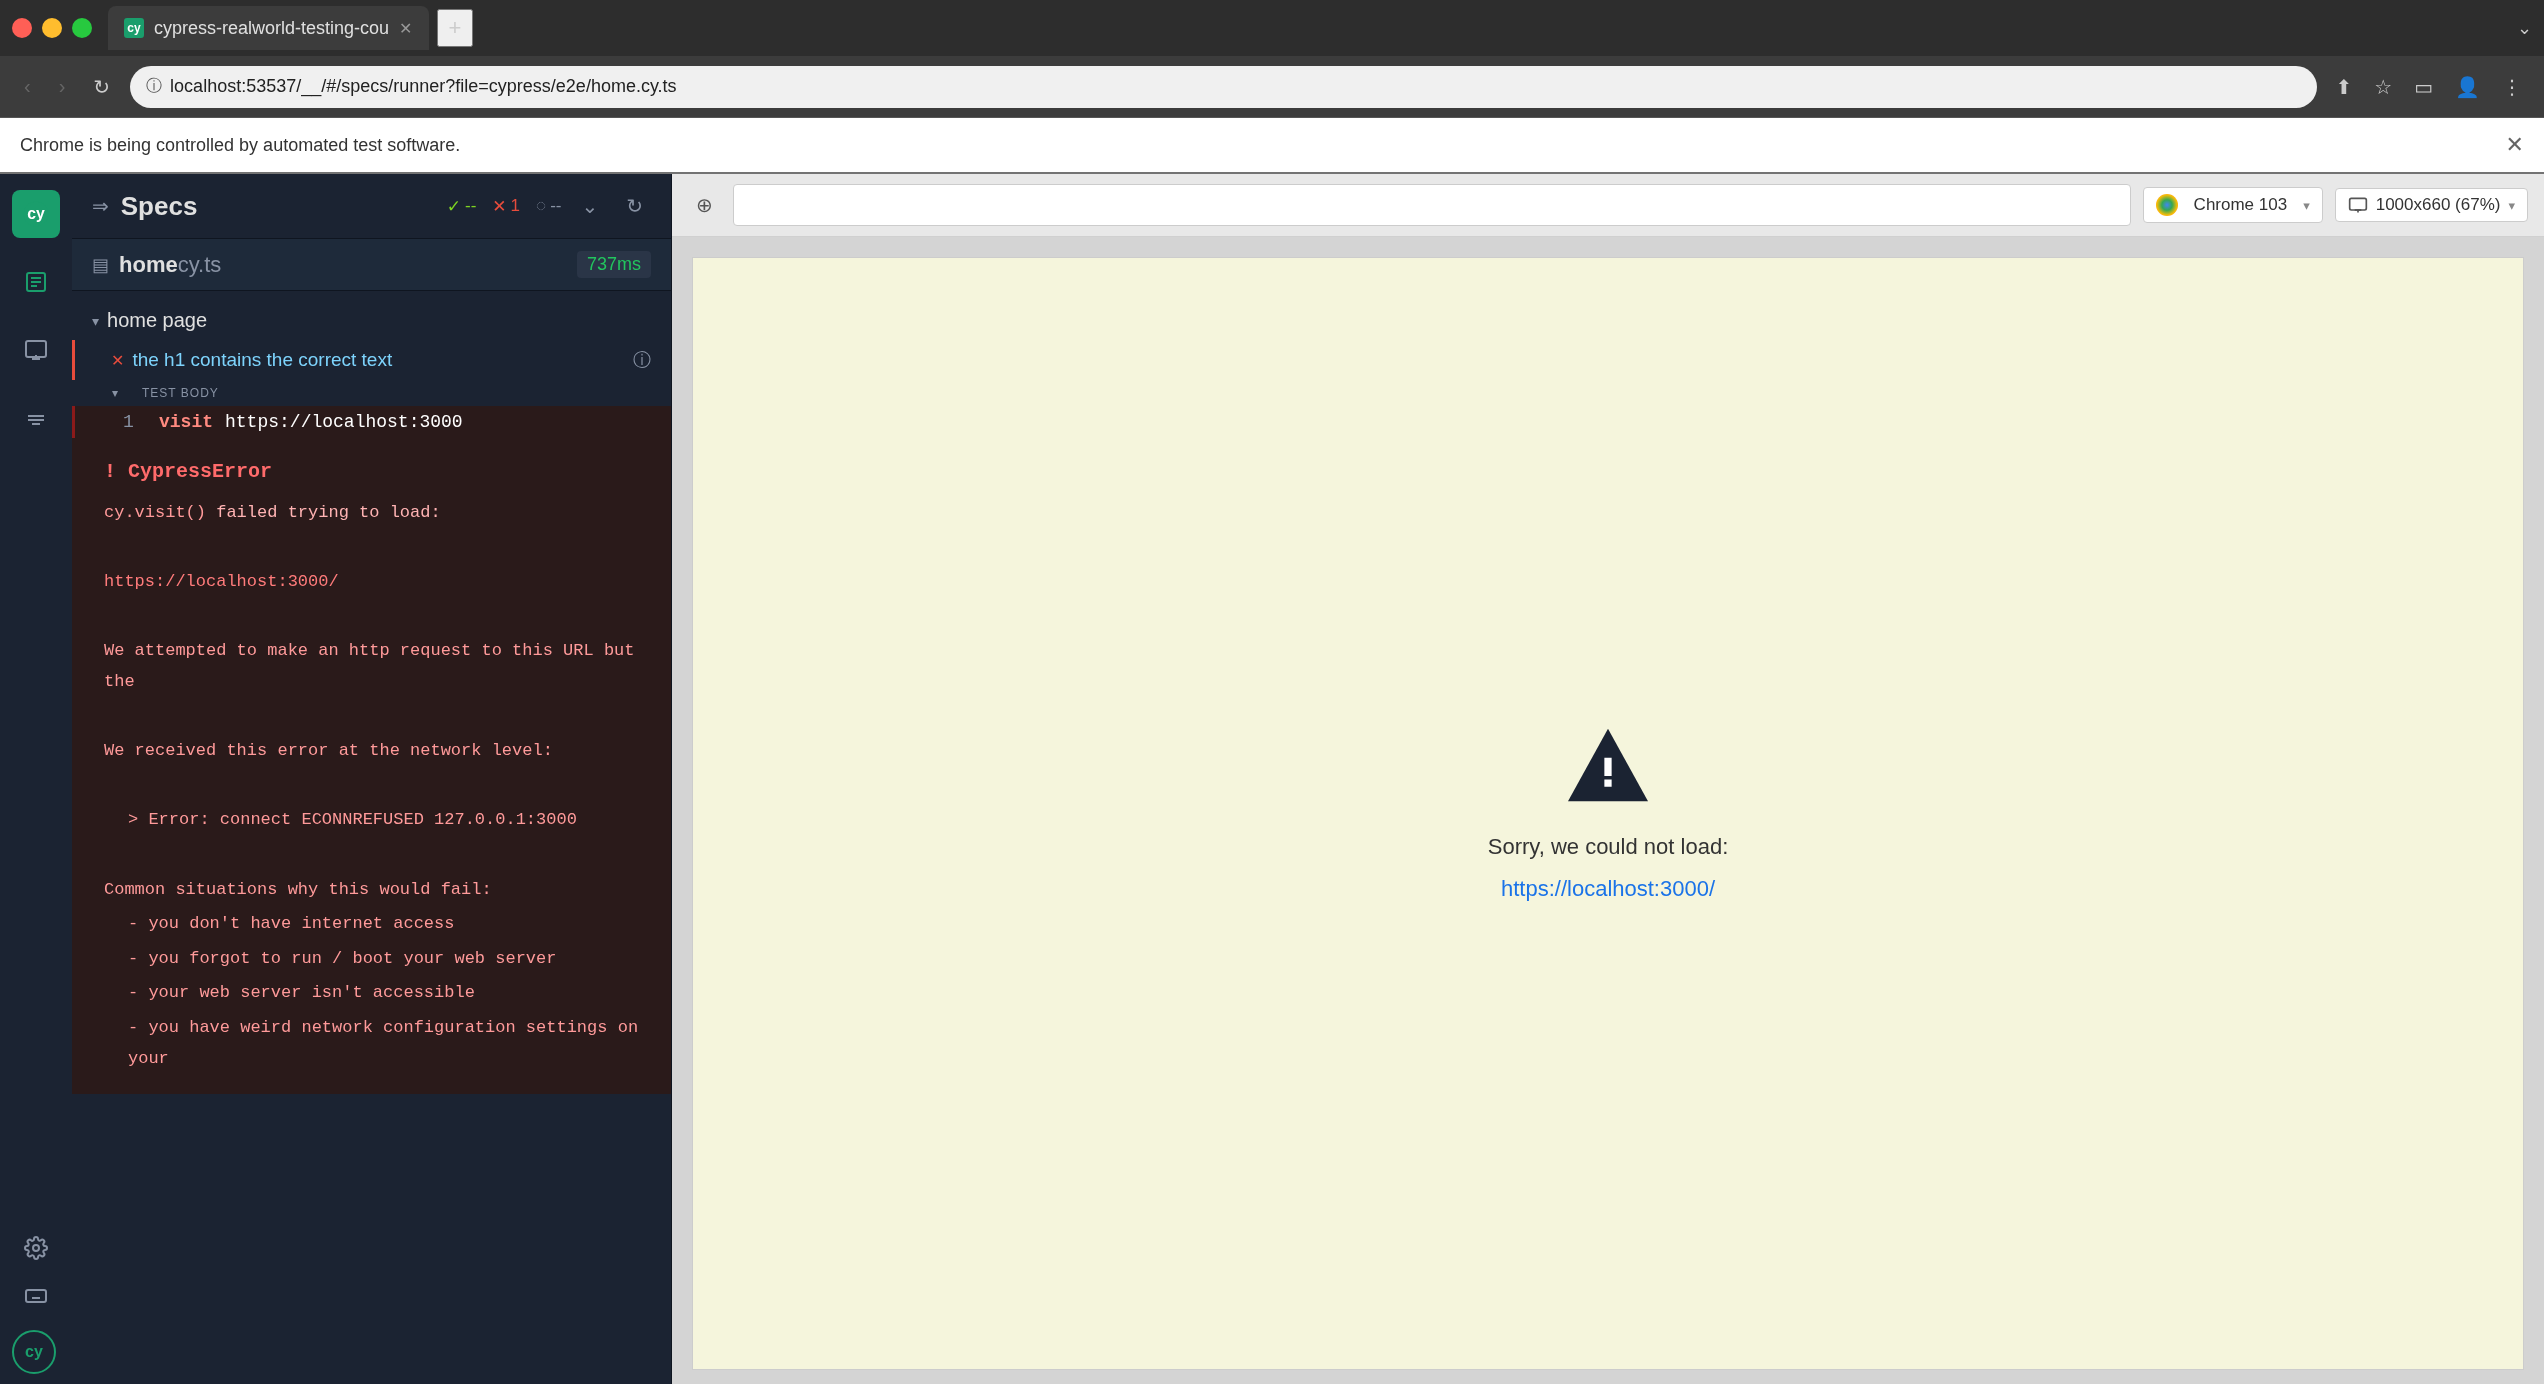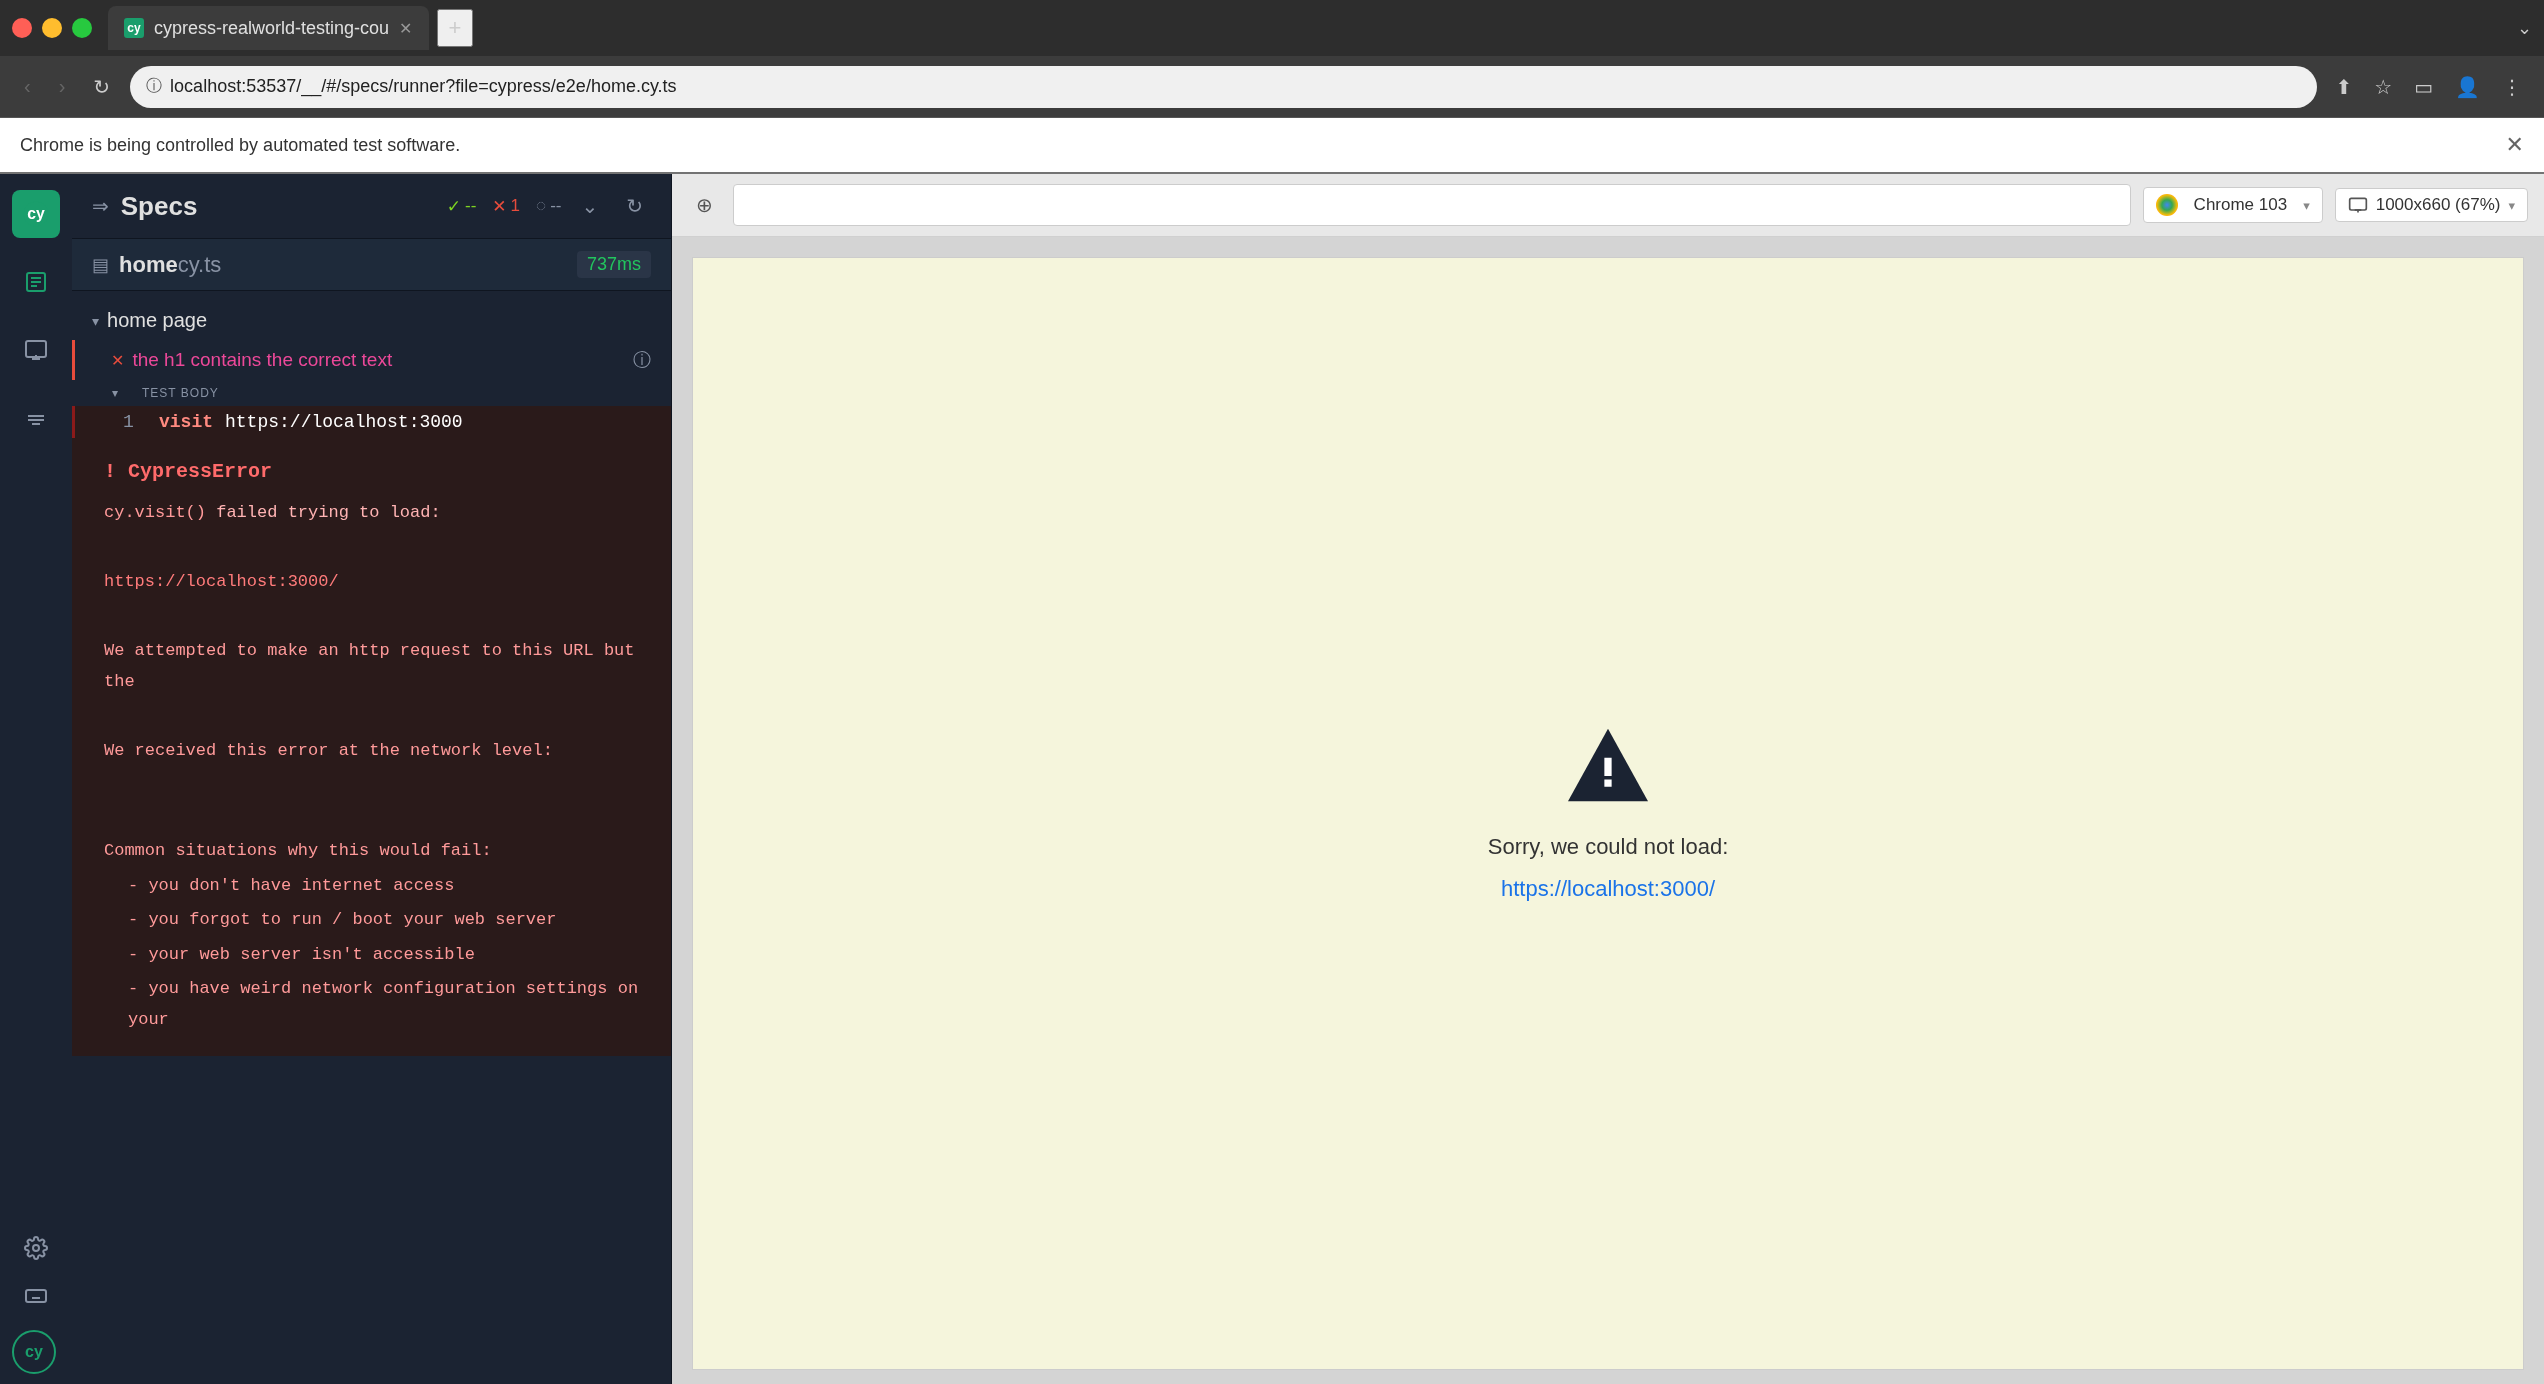--- a/index.html
+++ b/index.html
@@ -61,21 +61,21 @@
     
     .test-content { flex: 1; overflow-y: auto; background: #1b2332; }
     .test-suite { padding: 10px 0; }
     .suite-header { display: flex; align-items: center; padding: 8px 20px; cursor: pointer; color: #ccc; font-size: 20px; gap: 8px; }
     .suite-chevron { color: #8892a4; font-size: 14px; }
     .suite-title { color: #e0e0e0; font-size: 20px; }
 
     .test-item { display: flex; align-items: center; padding: 8px 20px 8px 36px; cursor: pointer; color: #ccc; font-size: 19px; gap: 8px; border-left: 3px solid transparent; }
     .test-item.failed { border-left-color: #e74c3c; }
     .test-fail-icon { color: #e74c3c; font-size: 16px; }
-    .test-title { color: #ec4899; font-size: 19px; flex: 1; }
+    .test-title { color: #7dd3fc; font-size: 19px; flex: 1; }
     .test-info-btn { color: #8892a4; font-size: 18px; margin-left: auto; }
 
     
     .test-body-header { display: flex; align-items: center; padding: 6px 20px 6px 40px; font-size: 16px; color: #8892a4; gap: 8px; cursor: pointer; }
     .body-chevron { font-size: 12px; }
     .body-label { font-size: 12px; letter-spacing: 1px; text-transform: uppercase; margin-left: 16px; }
 
     
     .cmd-line { display: flex; align-items: center; padding: 6px 20px 6px 48px; background: #2a1a1a; border-left: 3px solid #8b1a1a; font-family: 'Courier New', monospace; font-size: 18px; gap: 12px; }
     .cmd-number { color: #8892a4; min-width: 24px; }
@@ -262,20 +262,21 @@
           </div>
           <div>
             <span class="error-text" style="color:#ff9a9a;">cy.visit()  <span style="color:#ffb3b3;">failed trying to load:</span></span>
             <br>
             <span class="error-url">https://localhost:3000/</span>
             <br>
             <span class="error-text">We attempted to make an http request to this URL but the</span>
             <br>
             <span class="error-text">We received this error at the network level:</span>
             <br>
+            <span class="error-text error-indent">&gt; Error: connect ECONNREFUSED 127.0.0.1:3000</span>
             <br>
             <span class="error-text">Common situations why this would fail:</span>
             <span class="error-text error-indent">- you don't have internet access</span>
             <span class="error-text error-indent">- you forgot to run / boot your web server</span>
             <span class="error-text error-indent">- your web server isn't accessible</span>
             <span class="error-text error-indent">- you have weird network configuration settings on your</span>
           </div>
         </div>
       </div>
     </div>

